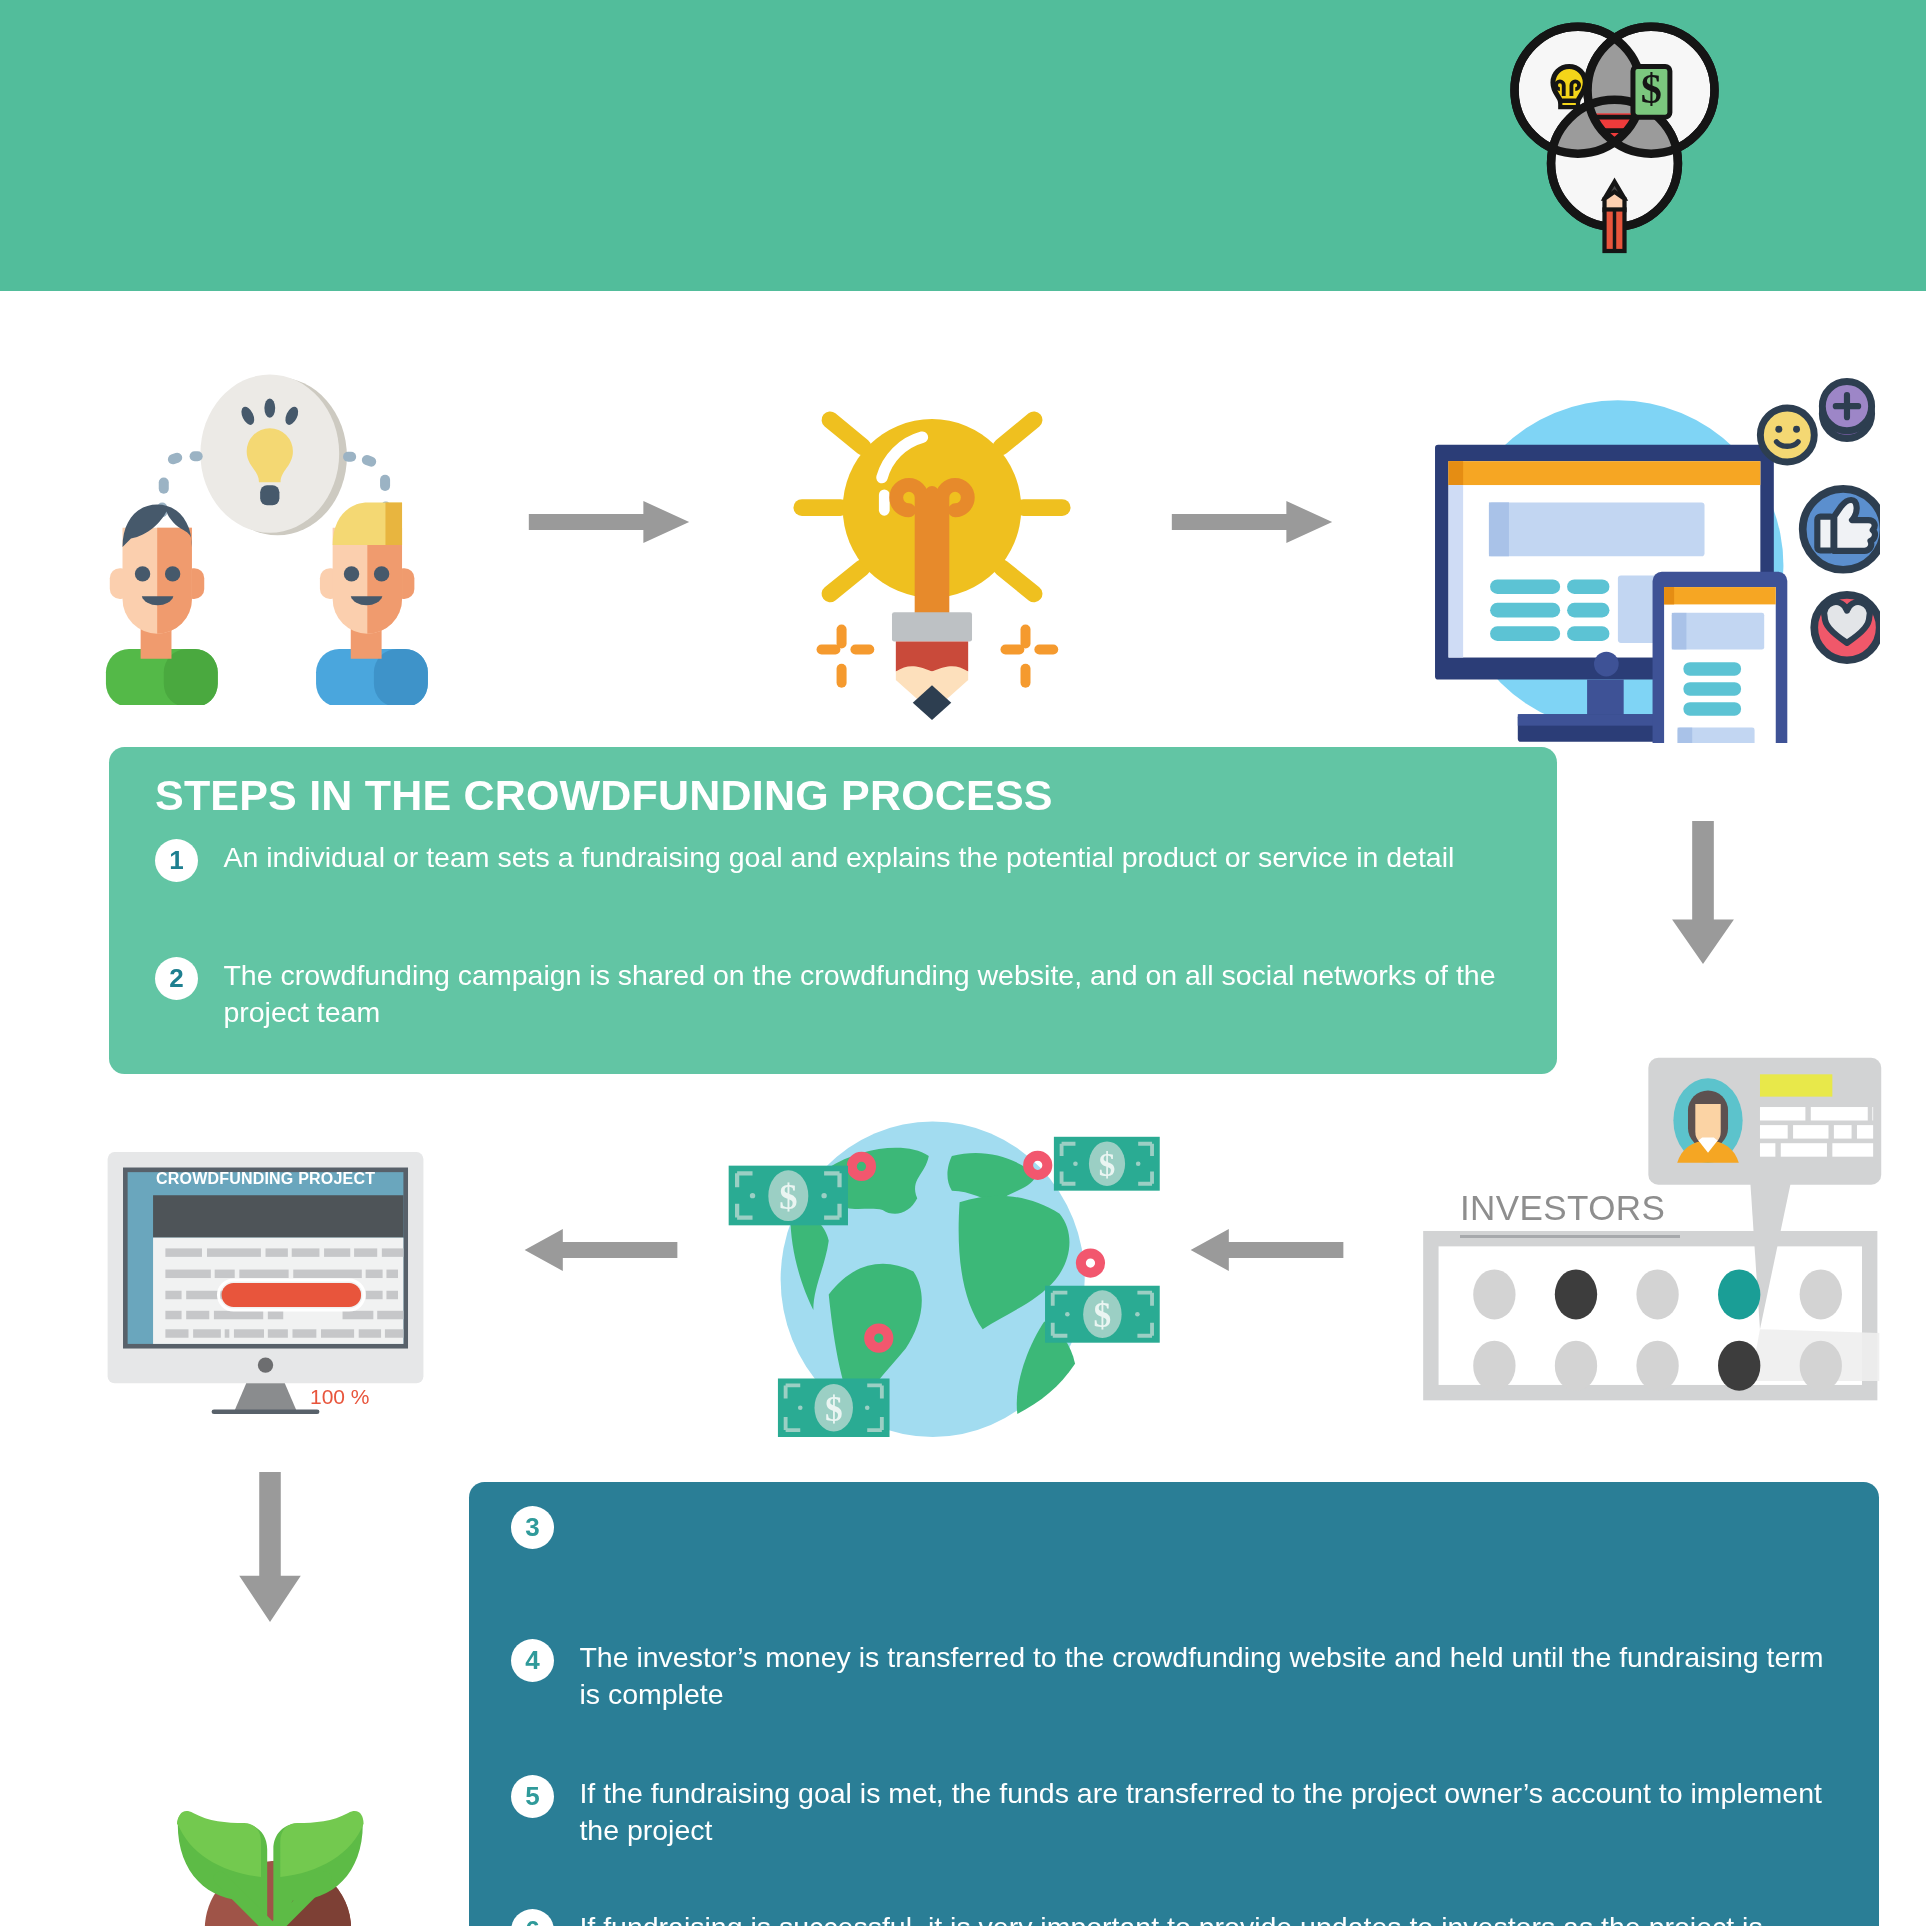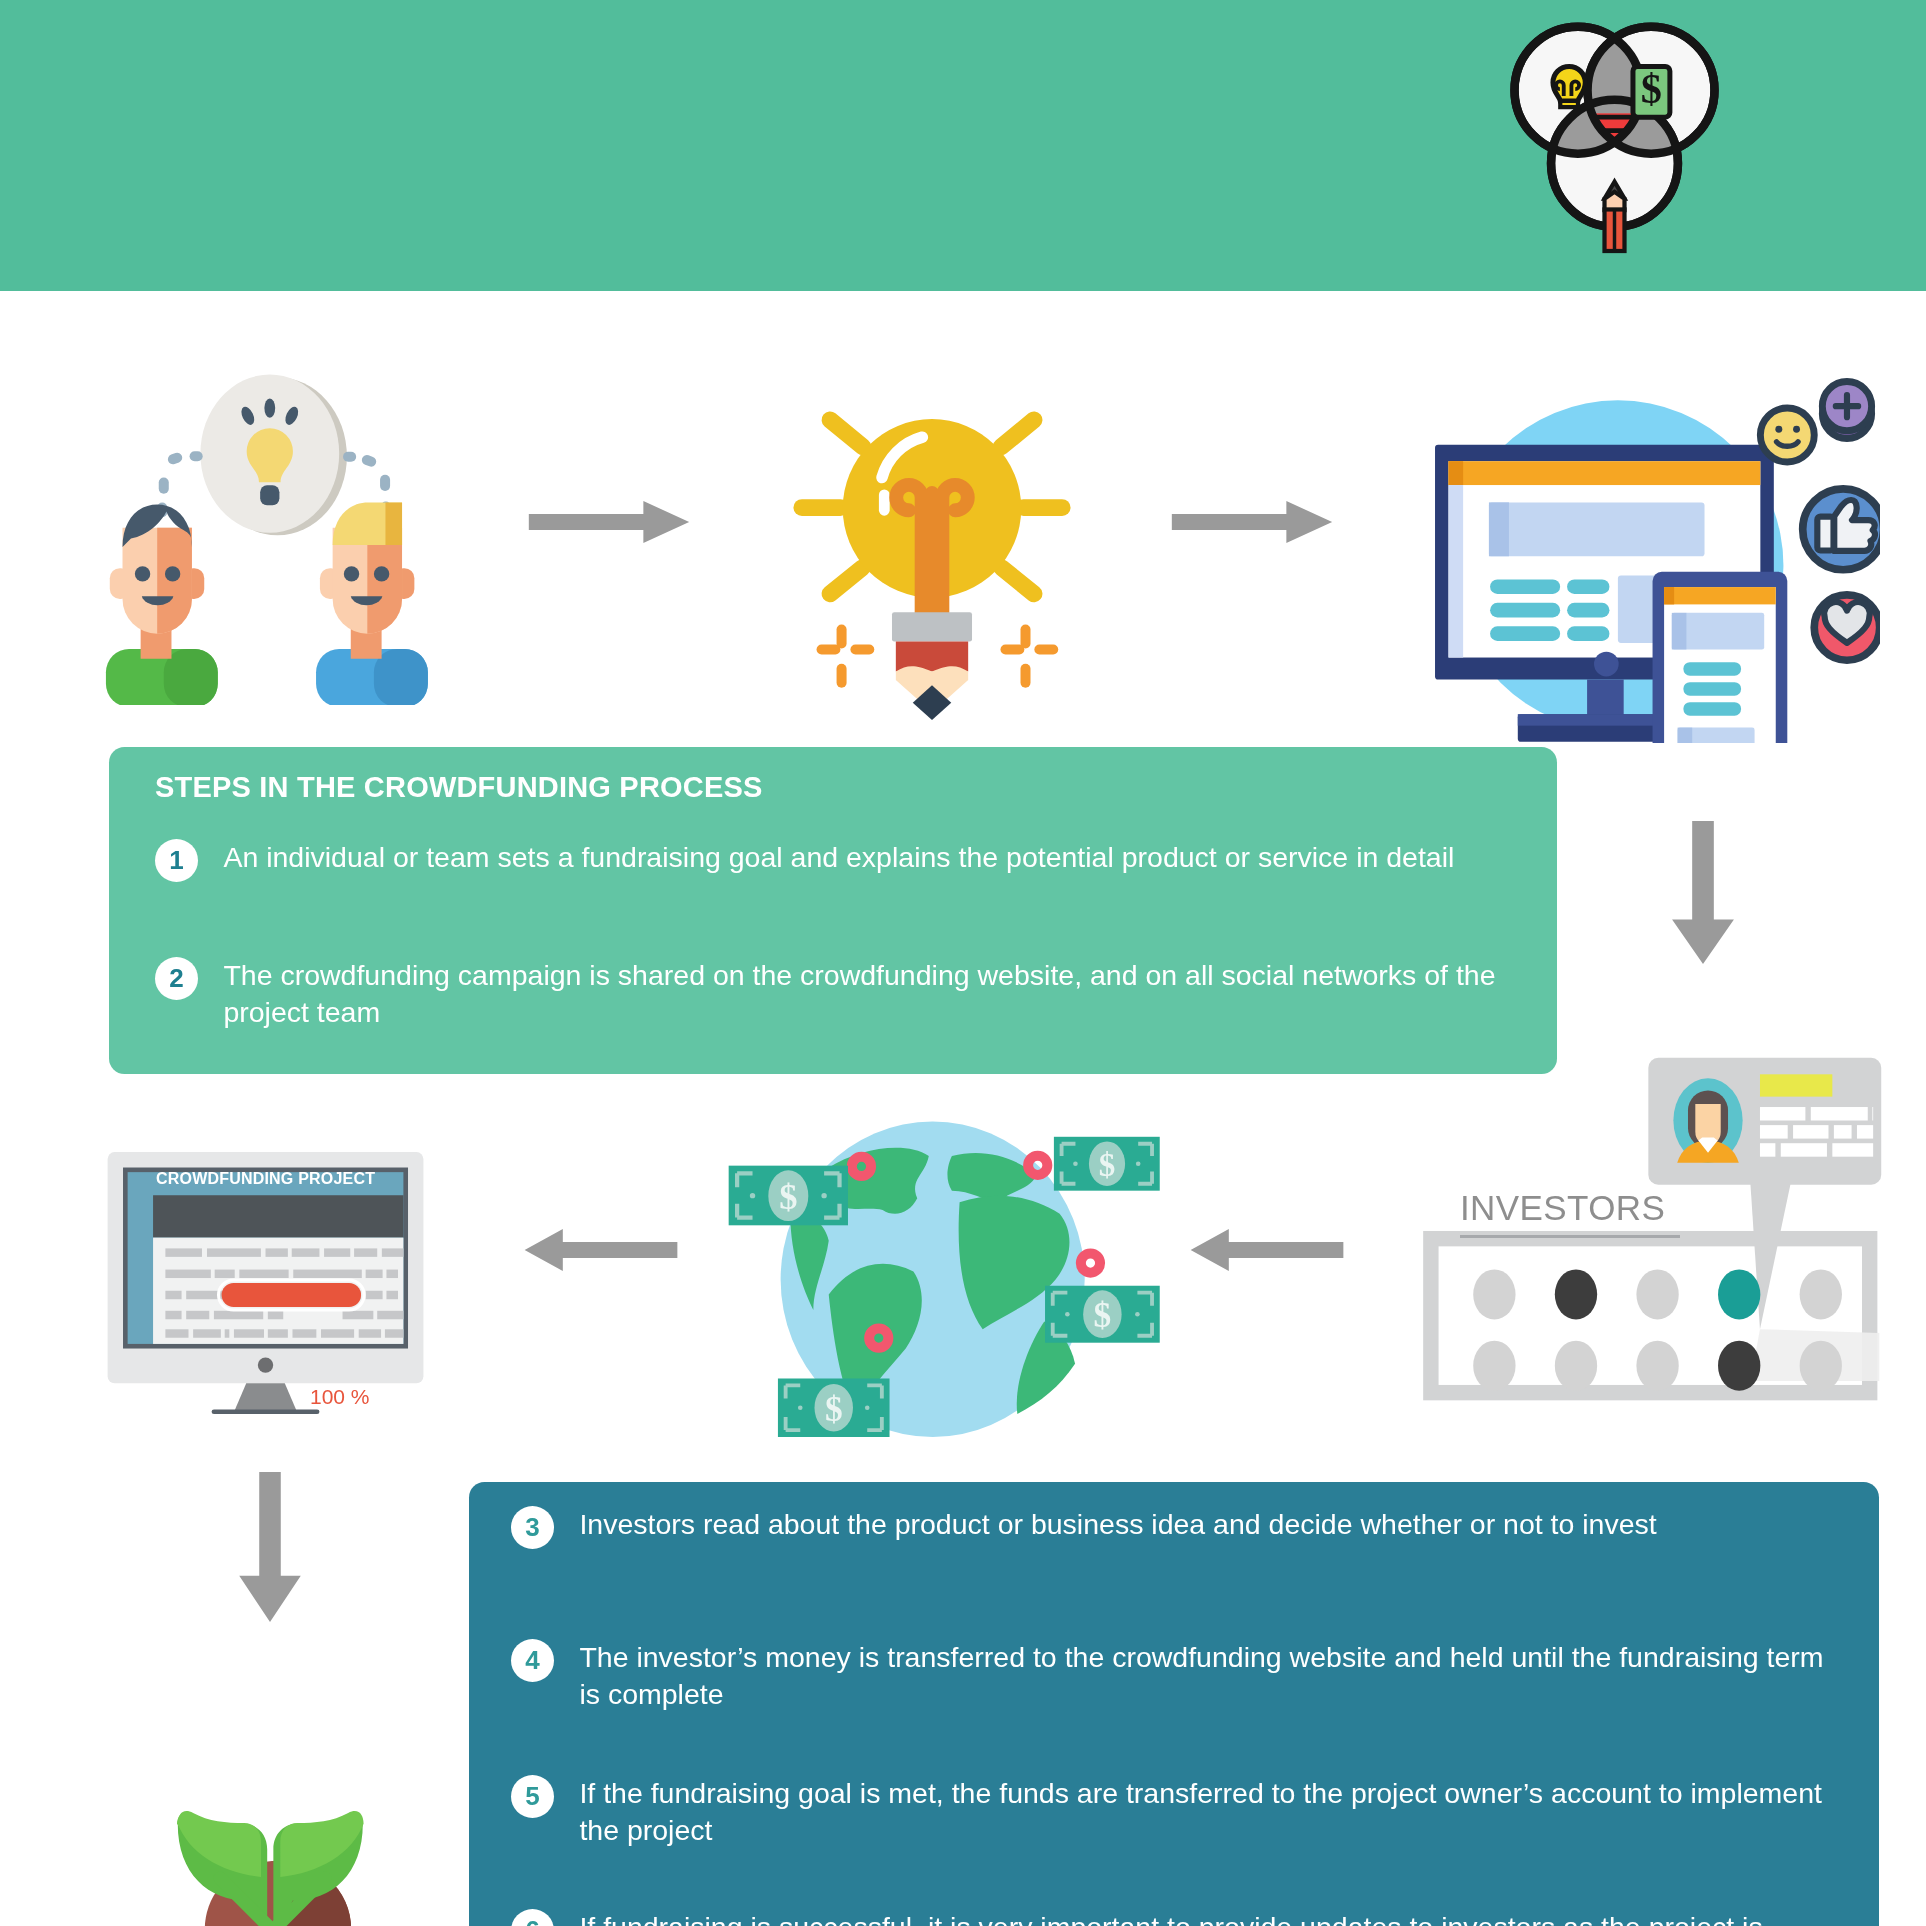--- a/index.html
+++ b/index.html
@@ -33,21 +33,21 @@
   
   .arrow { position:absolute; }
 
   
   .greenbox {
     position:absolute; left:109px; top:747px; width:1448px; height:327px;
     background:#62c5a4; border-radius:15.4px;
   }
   .greenbox-title {
     position:absolute; left:46px; top:24px;
-    font-size:29px; font-weight:700; color:#ffffff; letter-spacing:0.2px;
+    font-size:43px; font-weight:700; color:#ffffff; letter-spacing:0.2px;
   }
   .step-row { position:absolute; display:flex; align-items:flex-start; }
   .num-circle {
     width:43px; height:43px; border-radius:50%;
     background:#ffffff; flex:0 0 43px;
     display:flex; align-items:center; justify-content:center;
     font-size:26px; font-weight:700;
   }
   .num-green { color:#1e7f90; }
   .num-blue  { color:#2f9a9a; }
@@ -504,21 +504,20 @@
     </g>
 
     <path d="M150 722 c60 -30 130 -48 210 -24 c70 22 160 22 250 14 c50 -4 90 8 120 40 c30 -26 70 -34 110 -12 l-60 90 h-630 z" fill="#fcd9ac"></path>
     <path d="M490 712 c50 4 110 4 170 0 c50 -4 90 8 120 40 c30 -26 70 -34 110 -12 l-60 90 h-340 z" fill="#f9b562"></path>
     <rect x="0" y="700" width="110" height="130" rx="30" fill="#e8315a"></rect>
   </svg>
 
   <div class="bluebox">
     <div class="step-row" style="left:42px; top:24px; width:1317px;">
       <div class="num-circle num-blue">3</div>
-      <div class="step-text">Investors read about the product or business idea and decide whether or not to invest</div>
     </div>
     <div class="step-row" style="left:42px; top:157px; width:1317px;">
       <div class="num-circle num-blue">4</div>
       <div class="step-text">The investor’s money is transferred to the crowdfunding website and held until the fundraising term is complete</div>
     </div>
     <div class="step-row" style="left:42px; top:293px; width:1317px;">
       <div class="num-circle num-blue">5</div>
       <div class="step-text">If the fundraising goal is met, the funds are transferred to the project owner’s account to implement the project</div>
     </div>
     <div class="step-row" style="left:42px; top:427px; width:1317px;">

